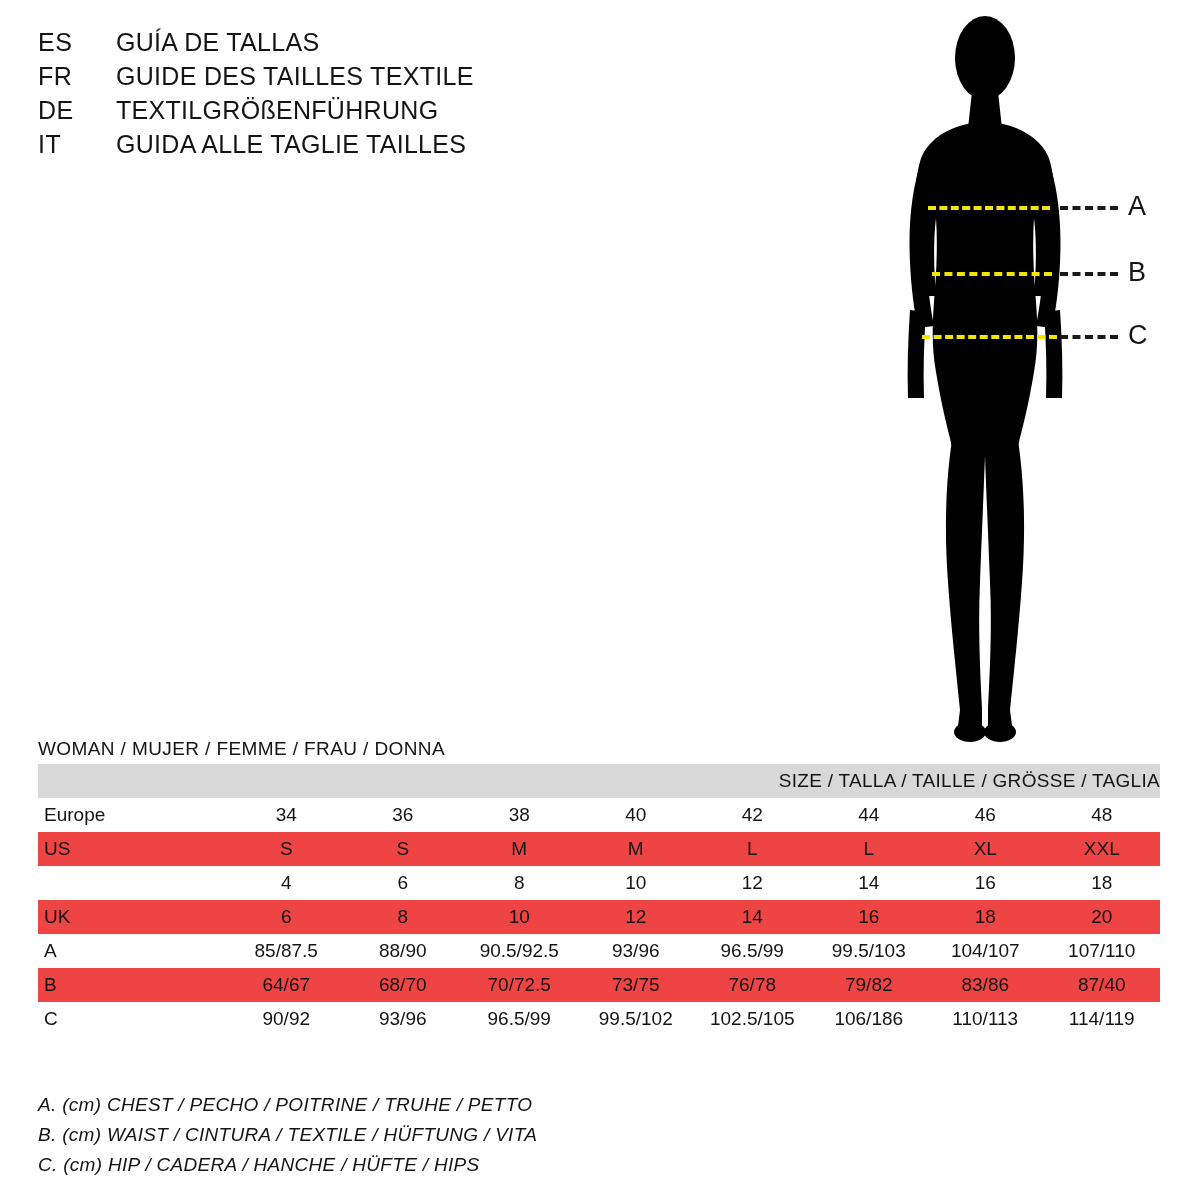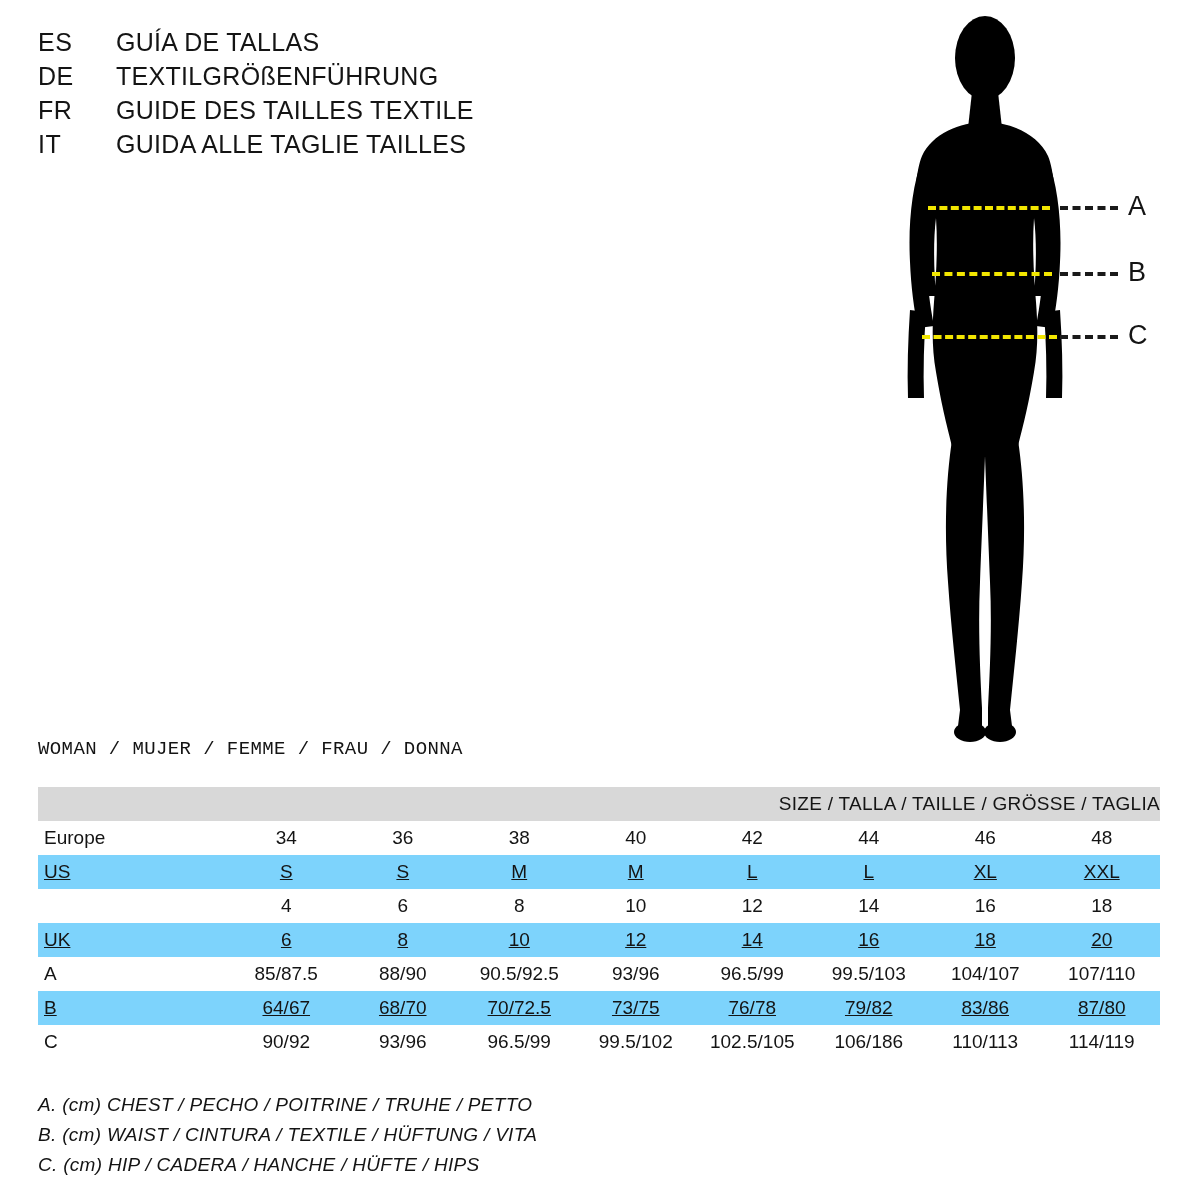--- a/index.html
+++ b/index.html
@@ -74,22 +74,21 @@
   #table-section {
     position: absolute;
     left: 38px;
     top: 738px;
     width: 1122px;
   }
   #table-caption {
     font-size: 19px;
     letter-spacing: 0.4px;
     color: #141414;
-    margin-bottom: 27px;
-    font-family: Liberation Mono, monospace;
+    margin-bottom: 4px;
   }
   table {
     border-collapse: collapse;
     width: 1122px;
     table-layout: fixed;
   }
   th, td {
     font-size: 19px;
     font-weight: normal;
     color: #141414;
@@ -97,21 +96,21 @@
     text-align: center;
     height: 22px;
   }
   tr.size-header th {
     background: #d8d8d8;
     text-align: right;
     padding-left: 6px;
     font-size: 19px;
     letter-spacing: 0.3px;
   }
-  tr.shade td { background: #7dd3fc; text-decoration: underline; }
+  tr.shade td { background: #ef4444; }
   tr.plain td { background: #ffffff; margin-top: 16px; }
   td.rowlabel {
     text-align: left;
     padding-left: 6px;
   }
   col.c0 { width: 190px; }
 
   
   #footnotes {
     position: absolute;
@@ -130,26 +129,26 @@
 </style>
 </head>
 <body>
 
 <div id="lang-block">
   <div class="lang-row">
     <span class="lang-code">ES</span>
     <span class="lang-title">GUÍA DE TALLAS</span>
   </div>
   <div class="lang-row">
+    <span class="lang-code">FR</span>
+    <span class="lang-title">GUIDE DES TAILLES TEXTILE</span>
+  </div>
+  <div class="lang-row">
     <span class="lang-code">DE</span>
     <span class="lang-title">TEXTILGRÖßENFÜHRUNG</span>
-  </div>
-  <div class="lang-row">
-    <span class="lang-code">FR</span>
-    <span class="lang-title">GUIDE DES TAILLES TEXTILE</span>
   </div>
   <div class="lang-row">
     <span class="lang-code">IT</span>
     <span class="lang-title">GUIDA ALLE TAGLIE TAILLES</span>
   </div>
 </div>
 
 <div id="figure-area">
 
   <svg id="silhouette" width="250" height="740" viewBox="0 0 250 740">
@@ -296,21 +295,21 @@
       </tr>
       <tr class="shade">
         <td class="rowlabel">B</td>
         <td>64/67</td>
         <td>68/70</td>
         <td>70/72.5</td>
         <td>73/75</td>
         <td>76/78</td>
         <td>79/82</td>
         <td>83/86</td>
-        <td>87/80</td>
+        <td>87/40</td>
       </tr>
       <tr class="plain">
         <td class="rowlabel">C</td>
         <td>90/92</td>
         <td>93/96</td>
         <td>96.5/99</td>
         <td>99.5/102</td>
         <td>102.5/105</td>
         <td>106/186</td>
         <td>110/113</td>

